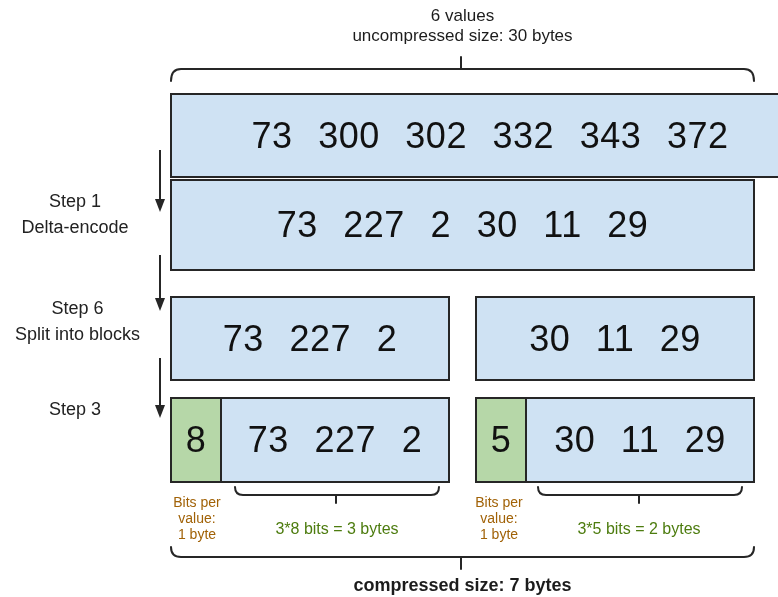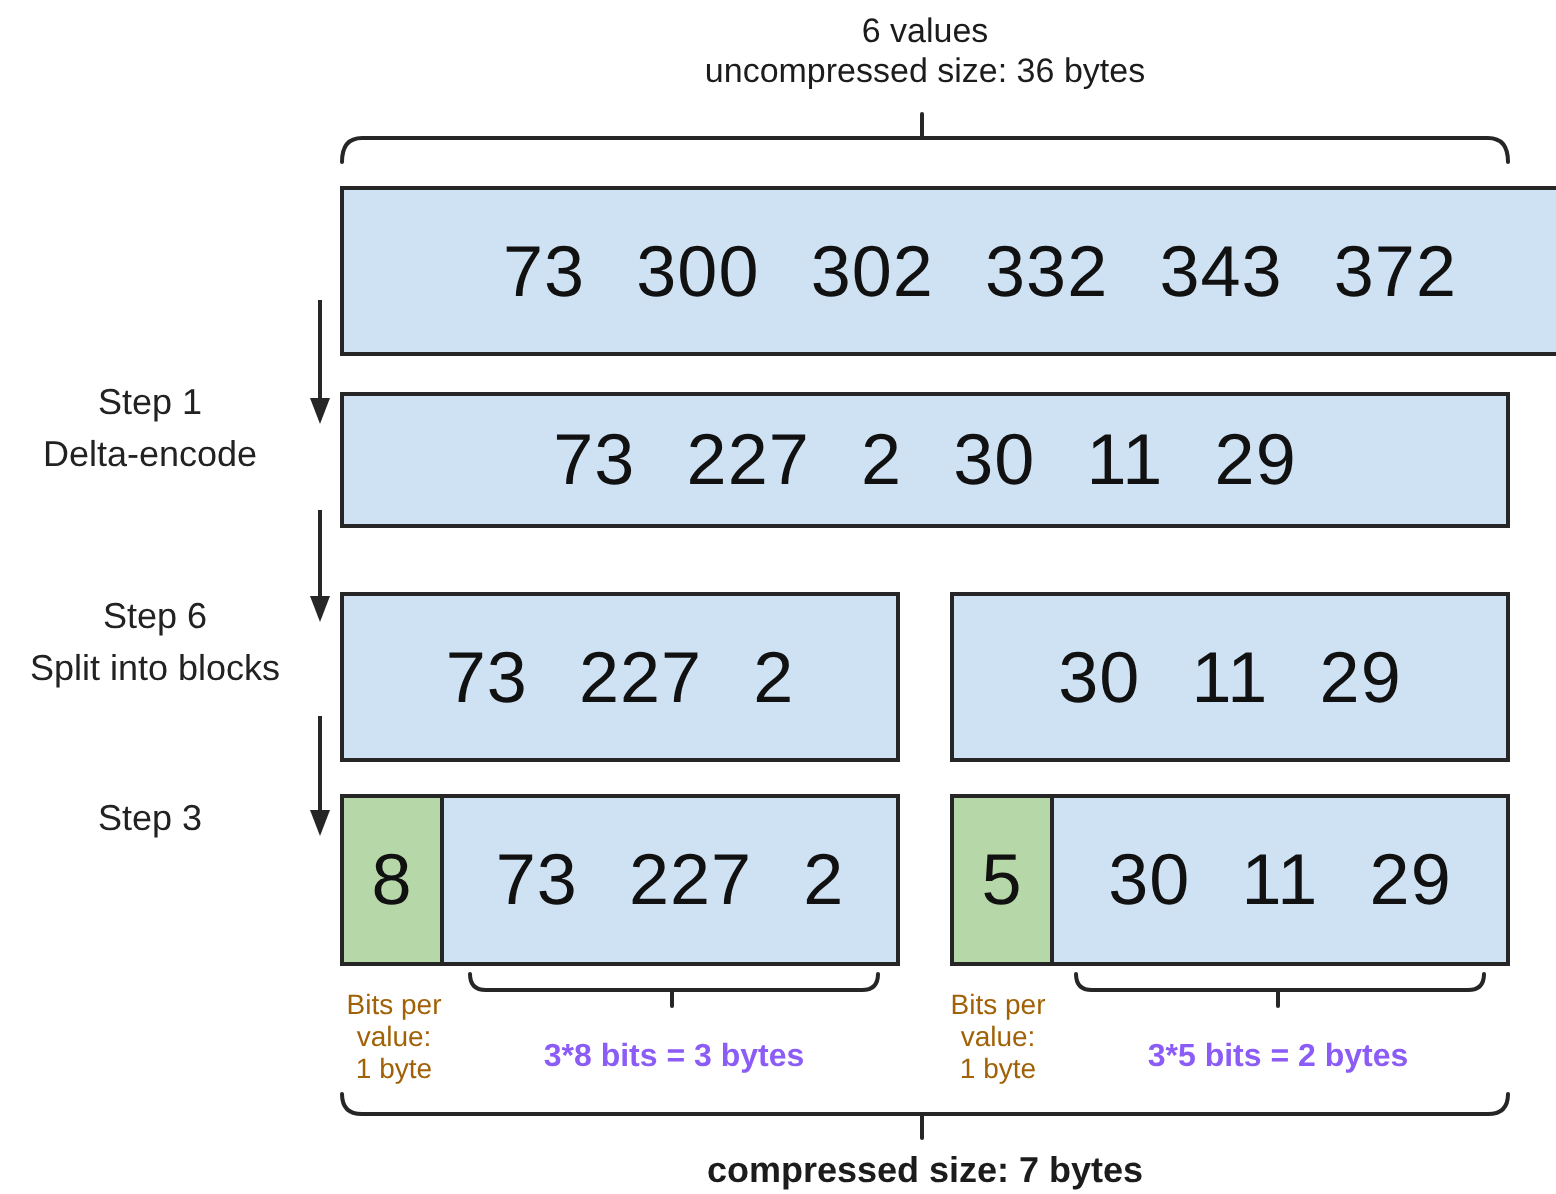--- a/index.html
+++ b/index.html
@@ -42,56 +42,56 @@
   .tag{
     width:48px;flex:0 0 48px;
     background:var(--tag-fill);
     border-right:2px solid var(--line);
     display:flex;align-items:center;justify-content:center;
   }
   .payload{flex:1;display:flex;align-items:center;justify-content:center;}
   .toplabel{font-size:17px;line-height:20px;color:#1c1c1c;}
   .steplabel{font-size:18px;line-height:26px;color:#222;margin-top:36px;}
   .smalllabel{font-size:14px;line-height:16px;color:#a16207;text-align:center;}
-  .bytelabel{font-size:16px;color:#8b5cf6;font-weight:bold;}
+  .bytelabel{font-size:16px;color:#4d7c0f;}
   .bottomlabel{font-size:18px;color:#1c1c1c;font-weight:bold;}
   .preline{white-space:pre-line;}
   svg.figure{display:block;overflow:visible;}
   svg.figure path{fill:none;stroke:var(--line);stroke-width:2;stroke-linecap:round;}
   svg.figure line{stroke:var(--line);stroke-width:2;}
   svg.figure polygon{fill:var(--line);stroke:none;}
 </style>
 </head>
 <body>
 
 <div class="canvas">
 
   <div class="abs centered toplabel" style="left:170px;top:6px;width:585px;">
     <div>6 values</div>
-    <div>uncompressed size: 36 bytes</div>
+    <div>uncompressed size: 30 bytes</div>
   </div>
 
   <svg class="figure abs" style="left:170px;top:56px;" width="585" height="26" viewBox="0 0 585 26">
     <path d="M1,25 Q1,13 11,13 H291 V1 M291,13 H574 Q584,13 584,25"></path>
   </svg>
 
   <div class="abs box" style="left:170px;top:93px;width:640px;height:85px;">
     <span class="nums">73 300 302 332 343 372</span>
   </div>
 
   <div class="abs centered steplabel" style="left:0px;top:152px;width:150px;">
     <div>Step 1</div>
     <div>Delta-encode</div>
   </div>
   <svg class="figure abs" style="left:152px;top:150px;" width="16" height="62" viewBox="0 0 16 62">
     <line x1="8" y1="0" x2="8" y2="50"></line>
     <polygon points="3,49 13,49 8,62"></polygon>
   </svg>
 
-  <div class="abs box" style="left:170px;top:196px;width:585px;height:68px;">
+  <div class="abs box" style="left:170px;top:179px;width:585px;height:92px;">
     <span class="nums">73 227 2 30 11 29</span>
   </div>
 
   <div class="abs centered steplabel" style="left:0px;top:259px;width:155px;">
     <div>Step 6</div>
     <div>Split into blocks</div>
   </div>
   <svg class="figure abs" style="left:152px;top:255px;" width="16" height="56" viewBox="0 0 16 56">
     <line x1="8" y1="0" x2="8" y2="44"></line>
     <polygon points="3,43 13,43 8,56"></polygon>

